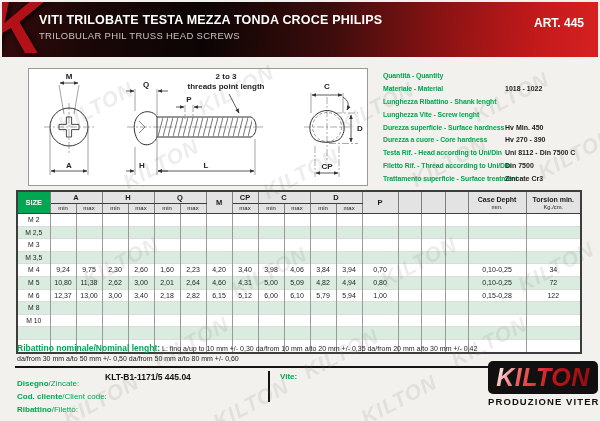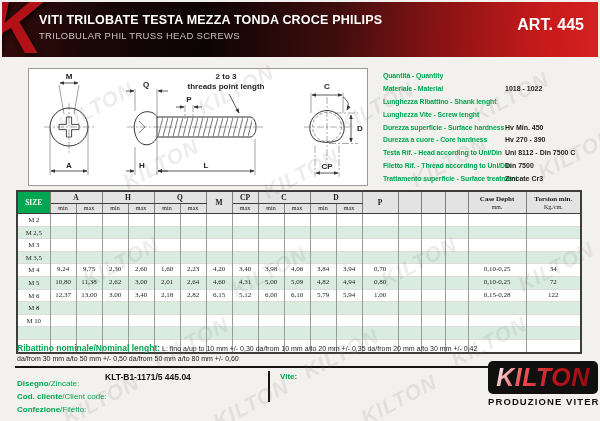--- a/index.html
+++ b/index.html
@@ -13,42 +13,42 @@
     background:linear-gradient(94deg,#330b0b 0%,#1a0707 15%,#0c0404 34%,#3f0d0d 56%,#8c1314 74%,#c51a1b 90%,#d62121 100%);
   }
   .k-emblem{
     position:absolute;left:-16px;top:-16px;font-size:80px;line-height:1;
     font-weight:900;font-style:italic;color:#b31118;
     text-shadow:2px 2px 5px rgba(0,0,0,0.8);
   }
   .header-titles{position:absolute;left:37px;top:11px;}
   .header-title{color:#ffffff;font-size:12.5px;font-weight:bold;letter-spacing:0.2px;}
   .header-subtitle{color:#c9c1c1;font-size:9.5px;margin-top:3px;letter-spacing:0.3px;}
-  .header-art{position:absolute;right:14px;top:14px;color:#ffffff;font-size:16px;font-weight:bold;}
+  .header-art{position:absolute;right:14px;top:14px;color:#ffffff;font-size:12px;font-weight:bold;}
   
   .draw-box{
     position:absolute;left:28px;top:68px;width:340px;height:118px;
     background:#ffffff;border:1px solid #9a9a9a;box-sizing:border-box;
   }
   
   .spec-panel{position:absolute;left:383px;top:71px;width:214px;}
   .spec-row{height:12.9px;position:relative;}
   .spec-label{
     position:absolute;left:0;top:1px;color:#00a651;font-size:6.9px;font-weight:bold;
     white-space:nowrap;letter-spacing:-0.1px;
   }
   .spec-value{
     position:absolute;left:122px;top:1px;color:#1c1c1c;font-size:7px;font-weight:bold;
     white-space:nowrap;
   }
   
   .data-table{
     position:absolute;left:16px;top:190px;width:565px;
     border-collapse:collapse;table-layout:fixed;
-    border:2px solid #3d3d3d;background:#ffffff;font-family:Liberation Serif, serif;
+    border:2px solid #3d3d3d;background:#ffffff;
   }
   .data-table th{
     background:#e3e3e3;border:1px solid #7d7d7d;padding:0;text-align:center;
     color:#1a1a1a;
   }
   .data-table thead th{border-bottom:1.5px solid #3d3d3d;}
   .th-group{font-size:7.5px;font-weight:bold;height:11px;line-height:11px;}
   .th-sub{font-size:6px;font-weight:normal;height:9px;line-height:9px;}
   .size-head{background:#00a651 !important;color:#ffffff !important;font-size:7.5px;font-weight:bold;}
   .th2 .l1{font-size:7px;font-weight:bold;line-height:9px;}
@@ -538,21 +538,21 @@
 <div class="footer-fields">
   <div class="field-row">
     <span class="f-it">Disegno</span><span class="f-en">/Zincate:</span>
     <span class="f-val">KLT-B1-1171/5  445.04</span>
   </div>
   <div class="field-row">
     <span class="f-it">Cod. cliente</span><span class="f-en">/Client code:</span>
     <span class="f-val"></span>
   </div>
   <div class="field-row">
-    <span class="f-it">Confezione</span><span class="f-en">/Filetto:</span>
+    <span class="f-it">Ribattino</span><span class="f-en">/Filetto:</span>
     <span class="f-val"></span>
   </div>
 </div>
 
 <div class="footer-divider"></div>
 <div class="note-label">Vite:</div>
 
 <div class="logo">
   <div class="logo-box">
     <span class="logo-text">KILTON</span>

